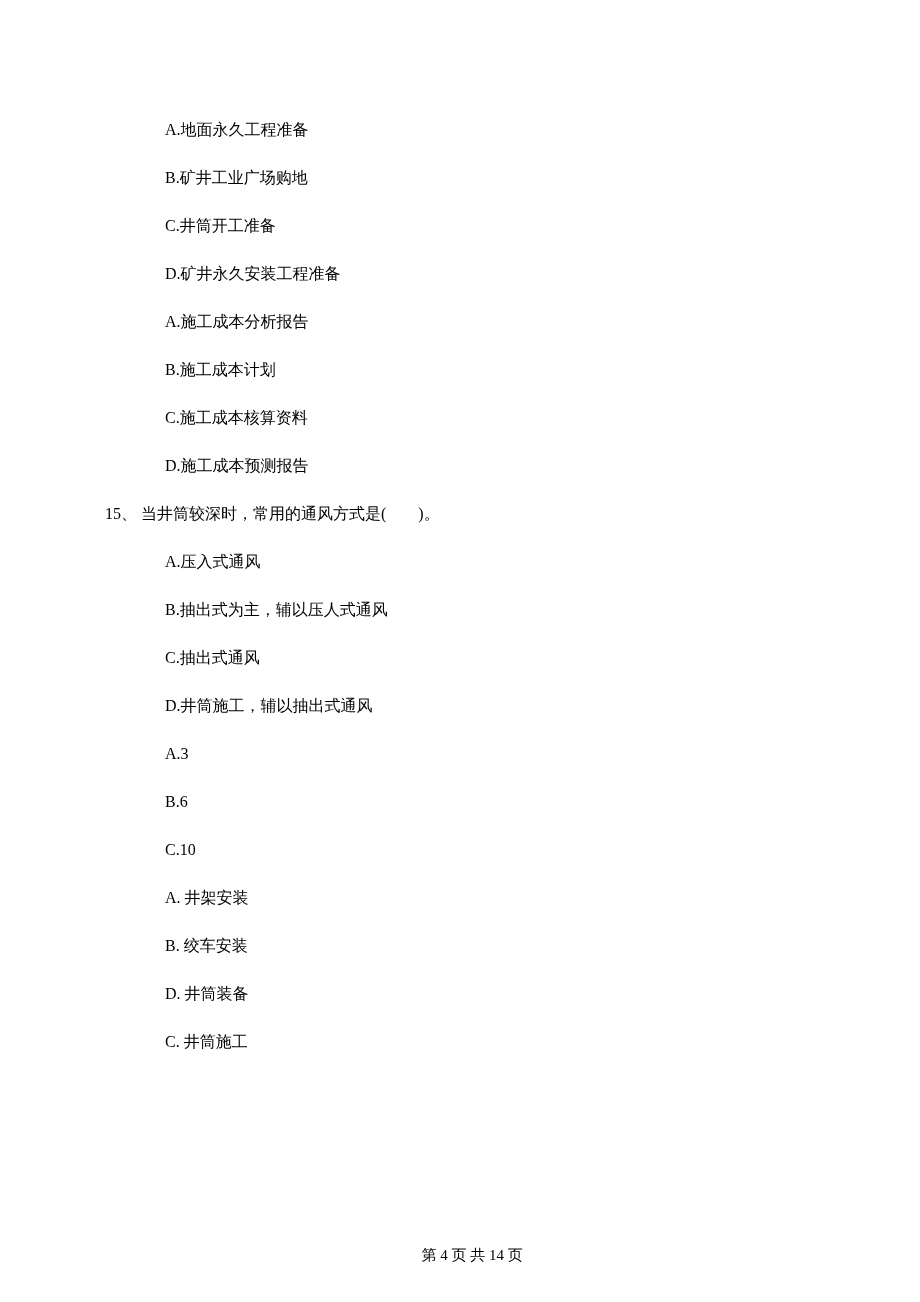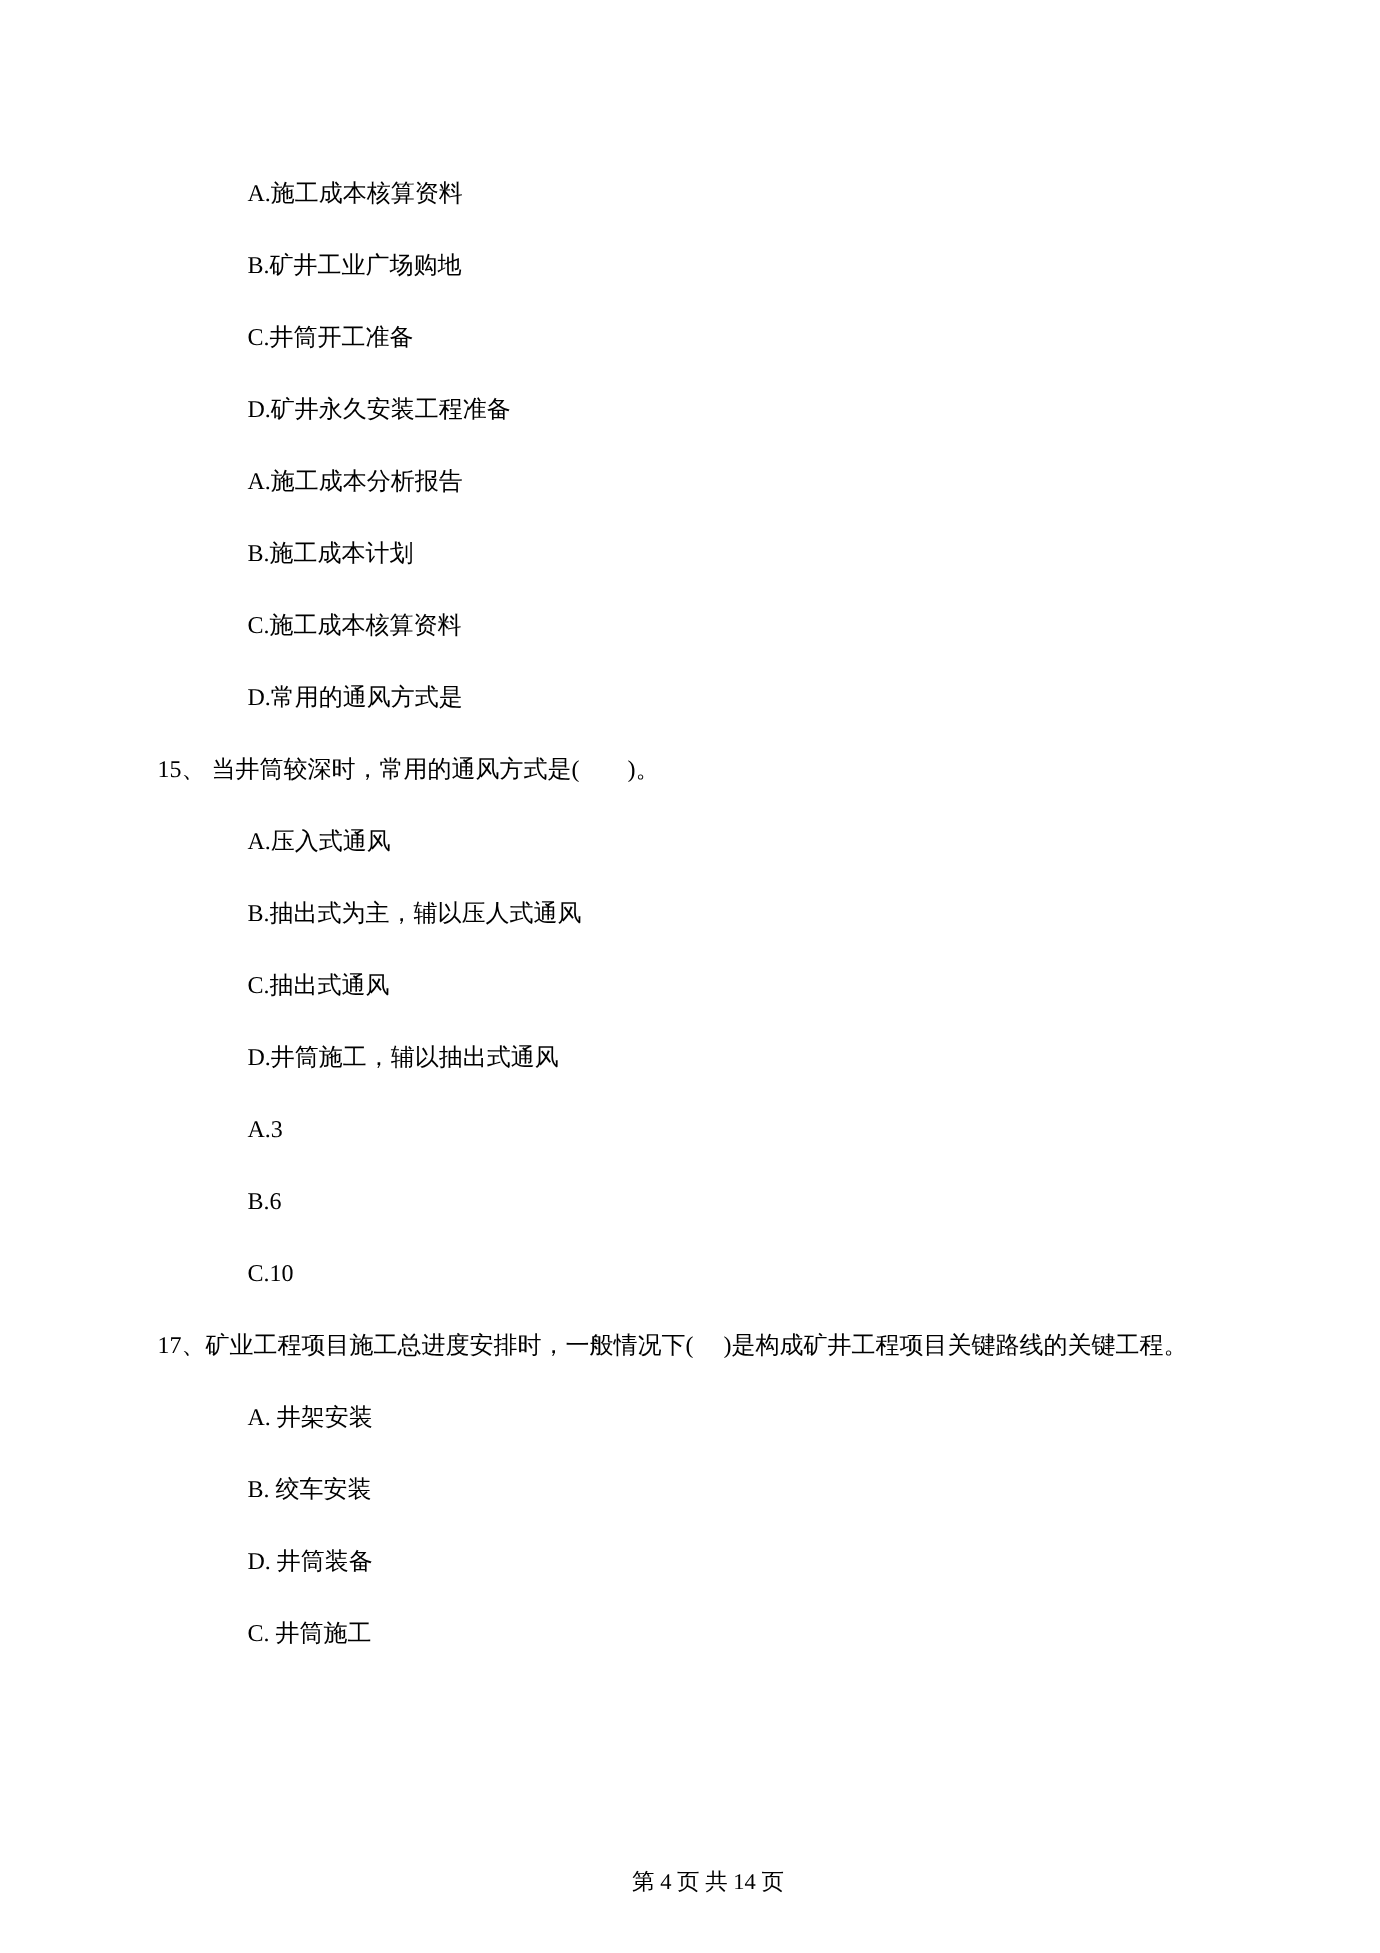--- a/index.html
+++ b/index.html
@@ -32,40 +32,39 @@
     width: 920px;
     text-align: center;
     font-size: 15px;
   }
 </style>
 </head>
 <body>
 
 <div class="page">
 
-  <div class="choice">A.施工成本核算资料</div>
+  <div class="choice">A.地面永久工程准备</div>
   <div class="choice">B.矿井工业广场购地</div>
   <div class="choice">C.井筒开工准备</div>
   <div class="choice">D.矿井永久安装工程准备</div>
 
   <div class="choice">A.施工成本分析报告</div>
   <div class="choice">B.施工成本计划</div>
   <div class="choice">C.施工成本核算资料</div>
-  <div class="choice">D.常用的通风方式是</div>
+  <div class="choice">D.施工成本预测报告</div>
 
   <div class="question">15、 当井筒较深时，常用的通风方式是(　　)。</div>
   <div class="choice">A.压入式通风</div>
   <div class="choice">B.抽出式为主，辅以压人式通风</div>
   <div class="choice">C.抽出式通风</div>
   <div class="choice">D.井筒施工，辅以抽出式通风</div>
 
   <div class="choice">A.3</div>
   <div class="choice">B.6</div>
   <div class="choice">C.10</div>
 
-  <div class="question">17、矿业工程项目施工总进度安排时，一般情况下(　 )是构成矿井工程项目关键路线的关键工程。</div>
   <div class="choice">A. 井架安装</div>
   <div class="choice">B. 绞车安装</div>
   <div class="choice">D. 井筒装备</div>
   <div class="choice">C. 井筒施工</div>
 
   <div class="footer">第 4 页 共 14 页</div>
 </div>
 
 </body></html>

